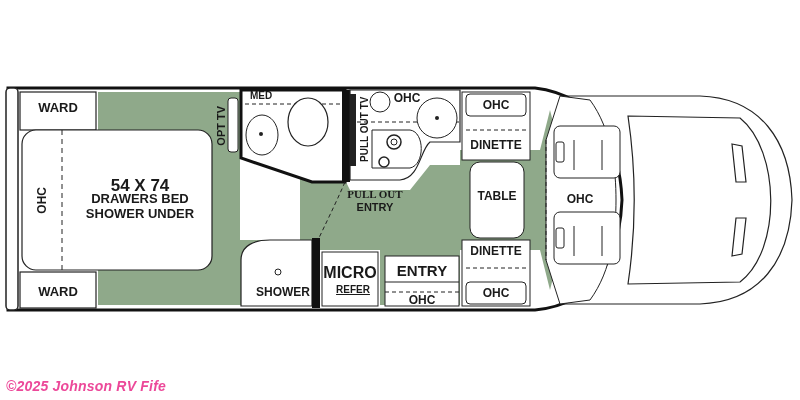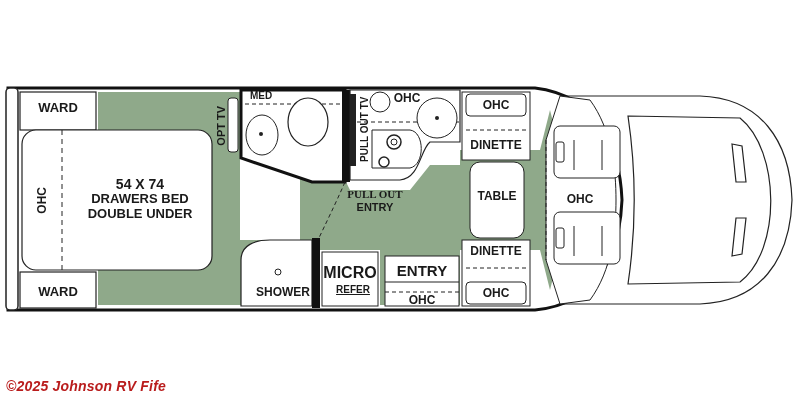--- a/index.html
+++ b/index.html
@@ -1,20 +1,20 @@
 <!DOCTYPE html>
 <html><head>
 <meta charset="utf-8">
 <style>
   html, body { margin:0; padding:0; background:#ffffff; }
   body { width:800px; height:400px; position:relative; overflow:hidden; font-family:"Liberation Sans", sans-serif; }
   #plan { position:absolute; left:0; top:0; width:800px; height:400px; }
   .lbl { position:absolute; font-family:"Liberation Sans", sans-serif; font-weight:bold; color:#1a1a1a; text-align:center; line-height:1.05; white-space:nowrap; font-stretch:condensed; }
   .vert { transform:rotate(-90deg); transform-origin:center center; }
-  .copyright { position:absolute; left:6px; top:378px; font-family:"Liberation Sans", sans-serif; font-style:italic; font-weight:bold; font-size:14px; color:#b91c1c; letter-spacing:0.2px; }
+  .copyright { position:absolute; left:6px; top:378px; font-family:"Liberation Sans", sans-serif; font-style:italic; font-weight:bold; font-size:14px; color:#ec4899; letter-spacing:0.2px; }
 </style>
 </head>
 <body>
 
 <svg id="plan" viewBox="0 0 800 400" xmlns="http://www.w3.org/2000/svg">
 
   <g fill="#ffffff" stroke="#222" stroke-width="1.2">
     <path d="M560,96 L700,96 C760,98 790,140 792,200 C790,260 760,302 700,304 L560,304 Z"></path>
     <path d="M628,116 L740,118 C780,150 782,250 740,282 L628,284 C636,230 636,170 628,116 Z" fill="#ffffff"></path>
     <path d="M732,144 L742,146 L746,182 L736,182 Z" fill="none"></path>
@@ -86,23 +86,23 @@
     <rect x="554" y="212" width="66" height="52" rx="6"></rect>
     <rect x="556" y="228" width="8" height="20" rx="2"></rect>
     <line x1="574" y1="226" x2="574" y2="256"></line>
     <line x1="602" y1="226" x2="602" y2="256"></line>
   </g>
 </svg>
 
 <div class="lbl" style="left:20px;top:101px;width:76px;font-size:13px;">WARD</div>
 <div class="lbl" style="left:20px;top:285px;width:76px;font-size:13px;">WARD</div>
 <div class="lbl vert" style="left:22px;top:194px;width:40px;font-size:12px;">OHC</div>
-<div class="lbl" style="left:70px;top:177px;width:140px;font-size:14px;">54 X 74</div>
+<div class="lbl" style="left:70px;top:177px;width:140px;font-size:17px;">54 X 74</div>
 <div class="lbl" style="left:70px;top:192px;width:140px;font-size:13px;">DRAWERS BED</div>
-<div class="lbl" style="left:70px;top:207px;width:140px;font-size:13px;">DOUBLE UNDER</div>
+<div class="lbl" style="left:70px;top:207px;width:140px;font-size:13px;">SHOWER UNDER</div>
 <div class="lbl vert" style="left:194px;top:120px;width:56px;font-size:11px;">OPT TV</div>
 <div class="lbl" style="left:246px;top:91px;width:30px;font-size:10px;text-align:center;">MED</div>
 <div class="lbl vert" style="left:330px;top:124px;width:70px;font-size:10px;">PULL OUT TV</div>
 <div class="lbl" style="left:392px;top:92px;width:30px;font-size:12px;">OHC</div>
 <div class="lbl" style="left:340px;top:189px;width:70px;font-size:11px;font-family:Liberation Serif, serif;">PULL OUT</div>
 <div class="lbl" style="left:340px;top:202px;width:70px;font-size:11px;">ENTRY</div>
 <div class="lbl" style="left:243px;top:286px;width:80px;font-size:12px;">SHOWER</div>
 <div class="lbl" style="left:322px;top:265px;width:56px;font-size:16px;">MICRO</div>
 <div class="lbl" style="left:330px;top:285px;width:46px;font-size:10px;text-decoration:underline;">REFER</div>
 <div class="lbl" style="left:385px;top:263px;width:74px;font-size:15px;">ENTRY</div>

